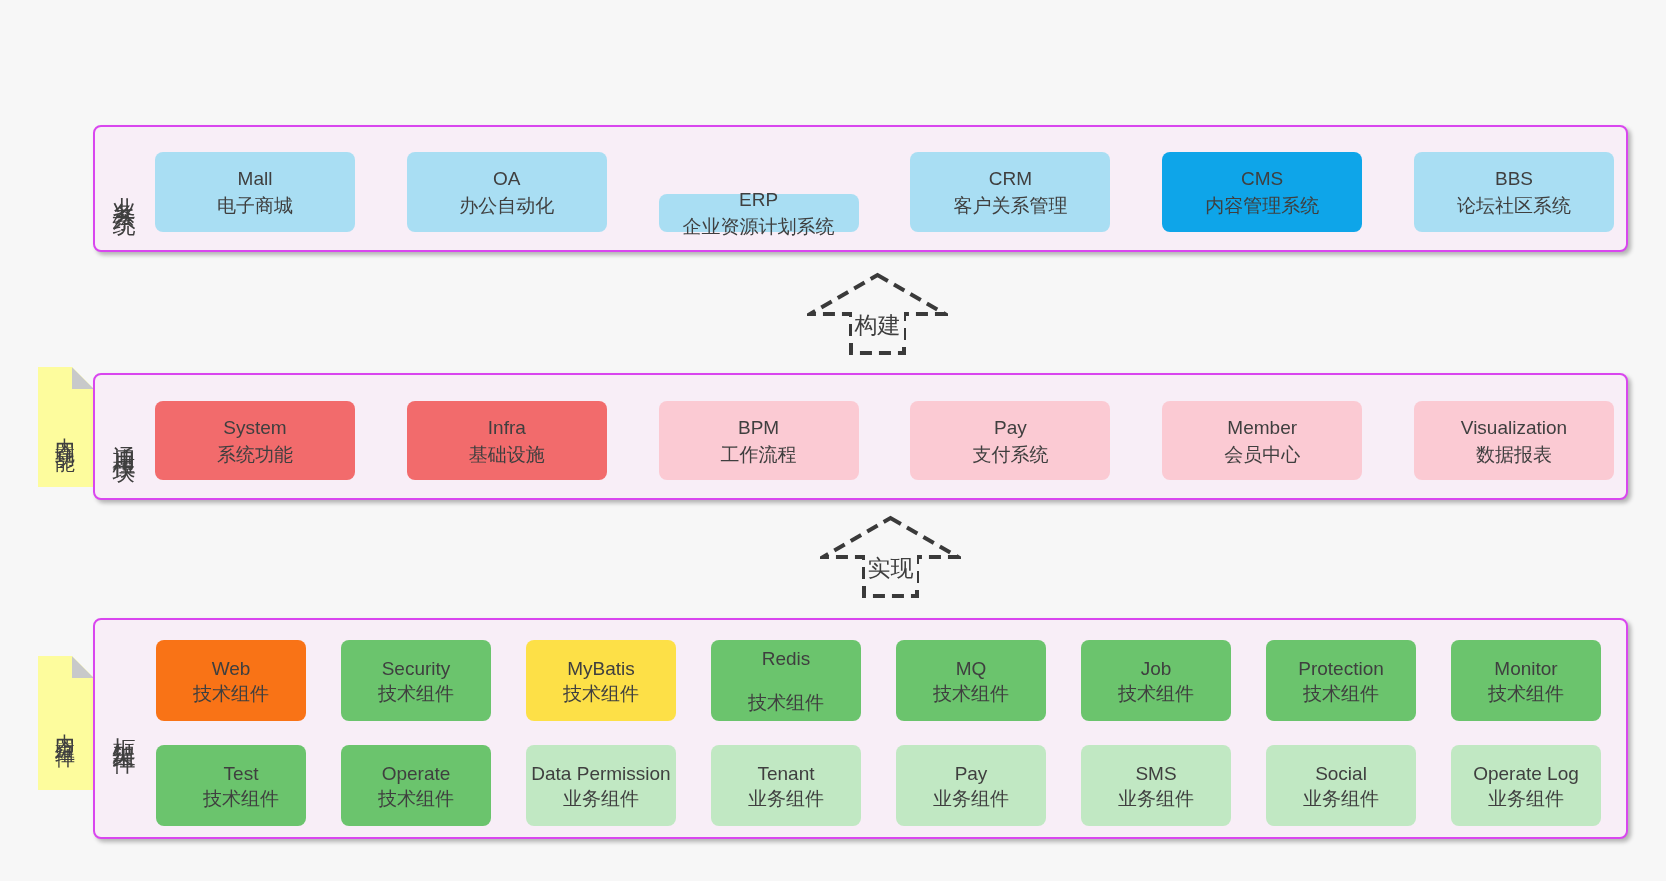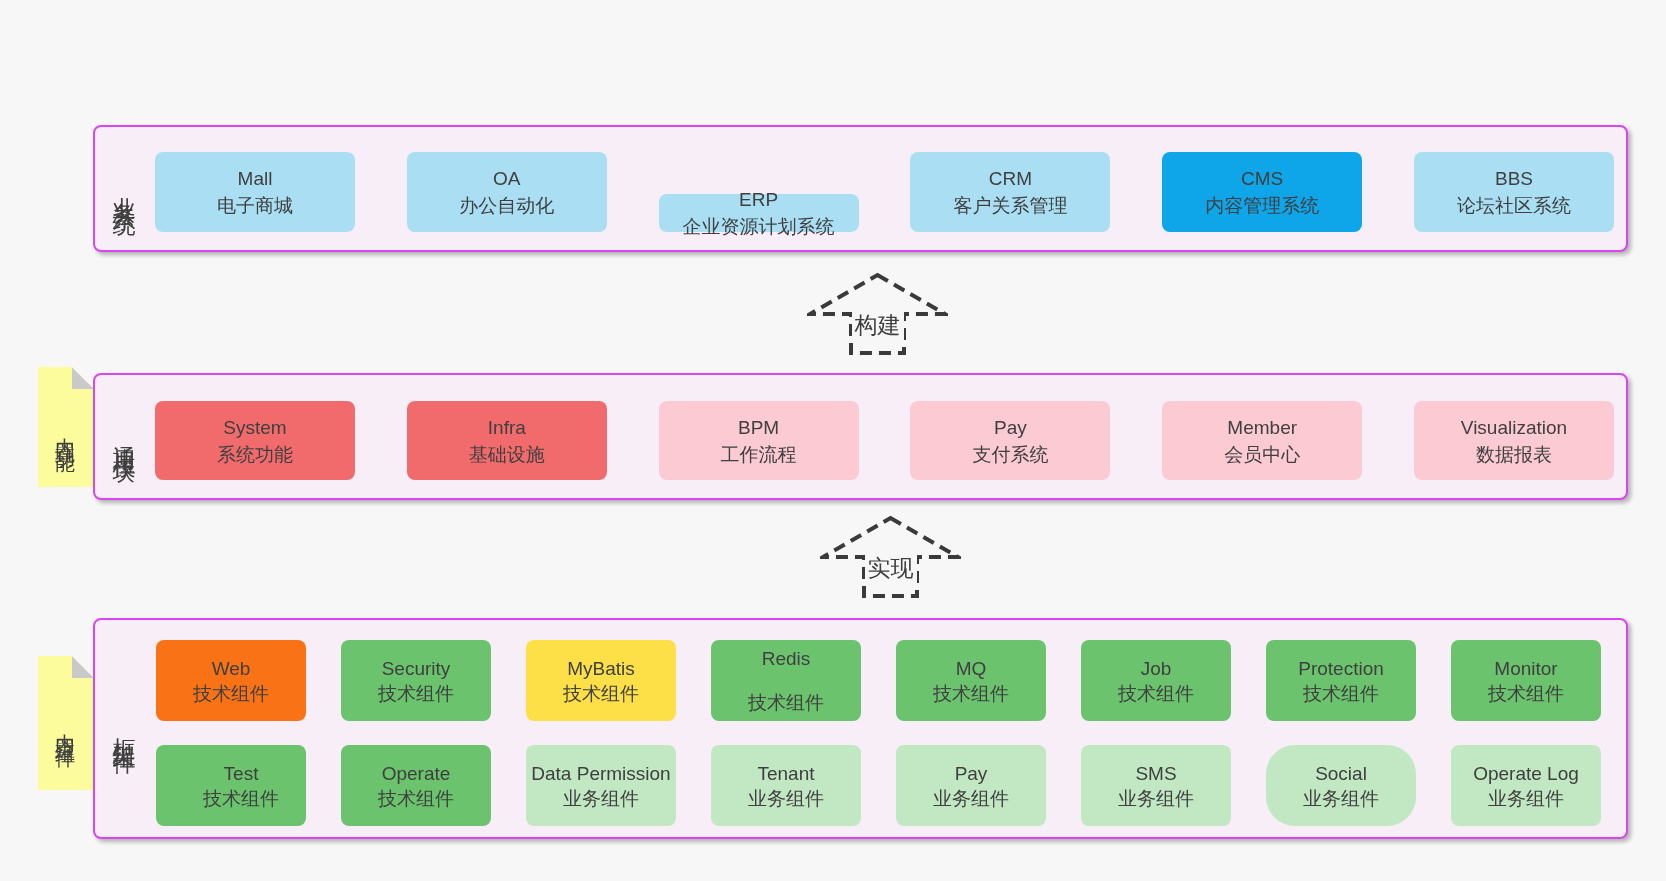--- a/index.html
+++ b/index.html
@@ -246,21 +246,21 @@
           <span>业务组件</span>
         </div>
         <div class="box box-narrow" style="background: rgb(193, 232, 195);">
           <span>Pay</span>
           <span>业务组件</span>
         </div>
         <div class="box box-narrow" style="background: rgb(193, 232, 195);">
           <span>SMS</span>
           <span>业务组件</span>
         </div>
-        <div class="box box-narrow" style="background: rgb(193, 232, 195); border-radius: 29px;">
+        <div class="box box-narrow" style="background: rgb(193, 232, 195);">
           <span>Social</span>
           <span>业务组件</span>
         </div>
         <div class="box box-narrow" style="background: rgb(193, 232, 195);">
           <span>Operate Log</span>
           <span>业务组件</span>
         </div>
       </div>
   </section>
 

